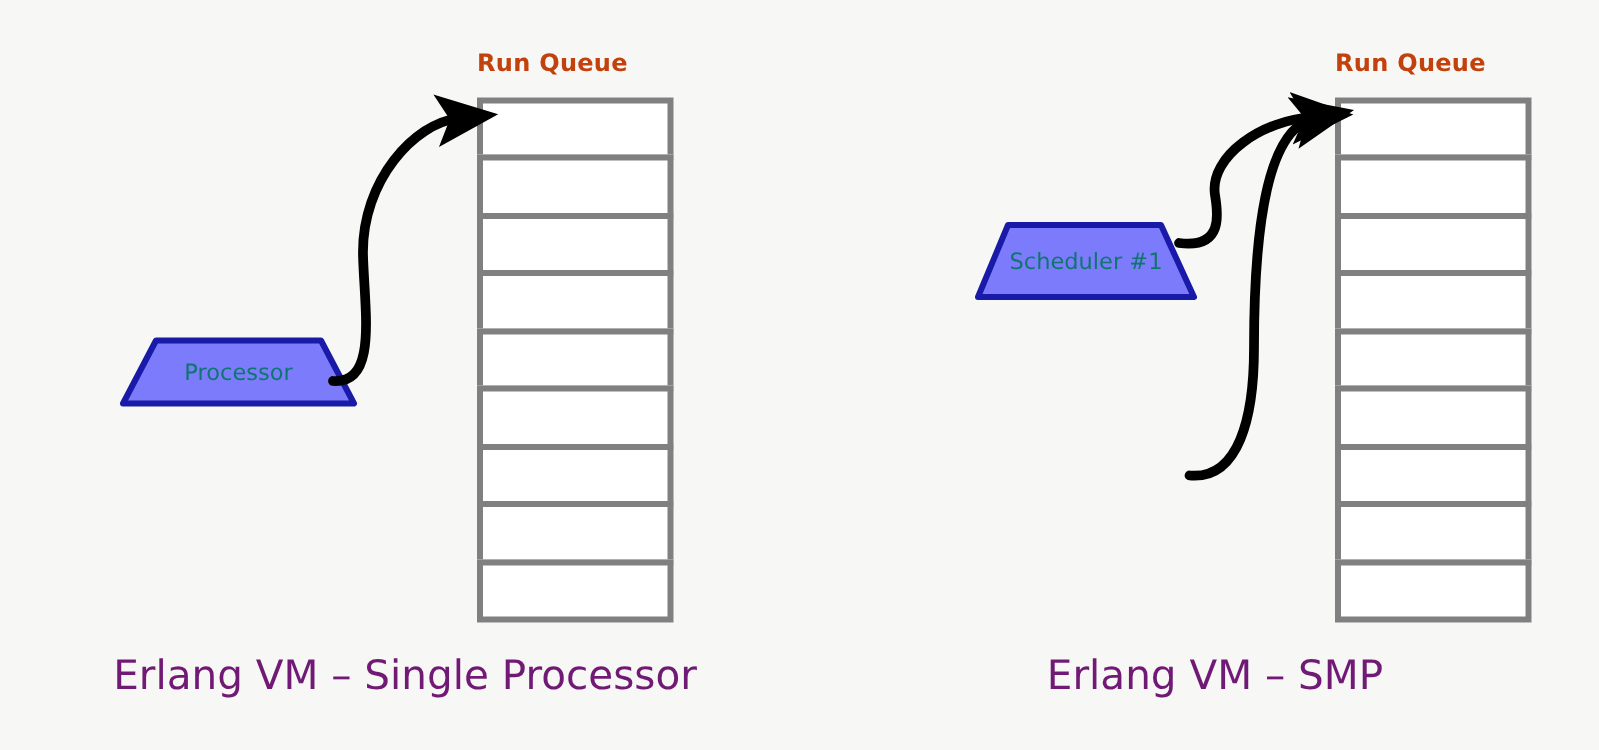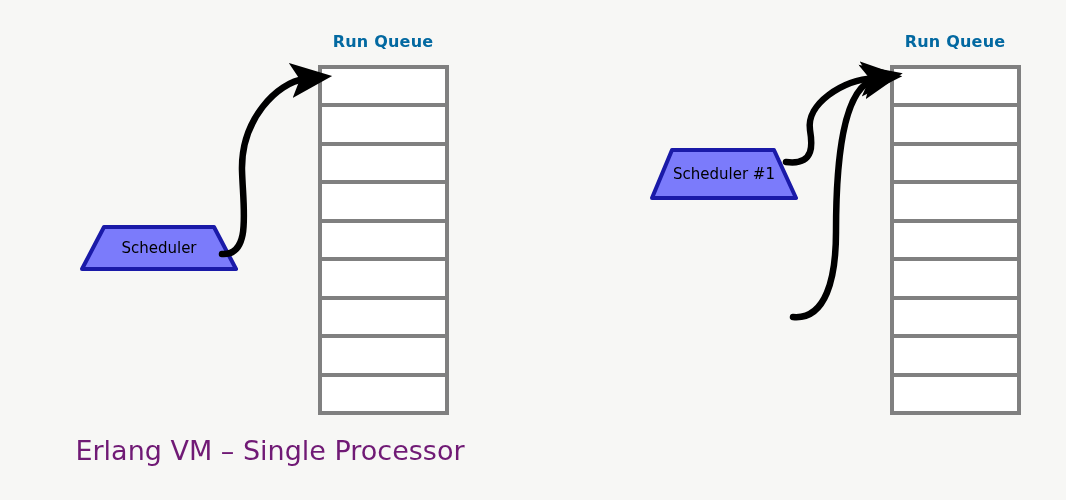--- a/index.html
+++ b/index.html
@@ -39,43 +39,43 @@
   }
   .queue-cell:last-child {
     margin-bottom: 0;
   }
 
   .queue-title {
     position: absolute;
     font-family: "DejaVu Sans", sans-serif;
     font-size: 16px;
     font-weight: 700;
-    color: #0369a1;
+    color: #c2410c;
     white-space: nowrap;
-    text-align: center;
+    text-align: left;
     letter-spacing: 0.2px;
   }
 
   
   .scheduler {
     position: absolute;
     display: flex;
     align-items: center;
     justify-content: center;
   }
   .scheduler svg {
     position: absolute;
     left: 0;
     top: 0;
     overflow: visible;
   }
   .scheduler-label {
     position: relative;
     z-index: 2;
-    color: #000000;
+    color: #0f766e;
     font-family: "DejaVu Sans", sans-serif;
     font-size: 15px;
     white-space: nowrap;
     pointer-events: none;
   }
 
   
   #arrows {
     position: absolute;
     left: 0;
@@ -112,21 +112,21 @@
     <div class="queue-cell"></div>
     <div class="queue-cell"></div>
     <div class="queue-cell"></div>
     <div class="queue-cell"></div>
   </div>
 
   <div class="scheduler" style="left:80px; top:225px; width:158px; height:46px;">
     <svg width="158" height="46" viewBox="0 0 158 46">
       <polygon points="24,2 134,2 156,44 2,44" fill="#7b7bfb" stroke="#1a1aa8" stroke-width="4" stroke-linejoin="round"></polygon>
     </svg>
-    <span class="scheduler-label">Scheduler</span>
+    <span class="scheduler-label">Processor</span>
   </div>
 
   <div class="caption" style="left:15px; top:435px; width:510px;">Erlang VM – Single Processor</div>
 
   <div class="queue-title" style="left:890px; top:32px; width:130px;">Run Queue</div>
 
   <div class="queue" style="left:890px; top:65px; width:131px; height:350px;">
     <div class="queue-cell"></div>
     <div class="queue-cell"></div>
     <div class="queue-cell"></div>
@@ -139,20 +139,21 @@
   </div>
 
   <div class="scheduler" style="left:650px; top:148px; width:148px; height:52px;">
     <svg width="148" height="52" viewBox="0 0 148 52">
       <polygon points="22,2 124,2 146,50 2,50" fill="#7b7bfb" stroke="#1a1aa8" stroke-width="4" stroke-linejoin="round"></polygon>
     </svg>
     <span class="scheduler-label">Scheduler #1</span>
   </div>
 
 
+  <div class="caption" style="left:620px; top:435px; width:380px;">Erlang VM – SMP</div>
 
   <svg id="arrows" viewBox="0 0 1066 500">
     <defs>
       <marker id="arrowhead" markerWidth="7" markerHeight="7" refX="2.2" refY="3" orient="auto" markerUnits="strokeWidth">
         <path d="M0,0.3 L6.4,3 L0,5.7 L1.4,3 Z" fill="#000000"></path>
       </marker>
     </defs>
 
     <path d="M 222,254 C 252,256 243,208 242,170 C 241,120 277,82 305,79" fill="none" stroke="#000000" stroke-width="6.5" stroke-linecap="round" marker-end="url(#arrowhead)"></path>
 

